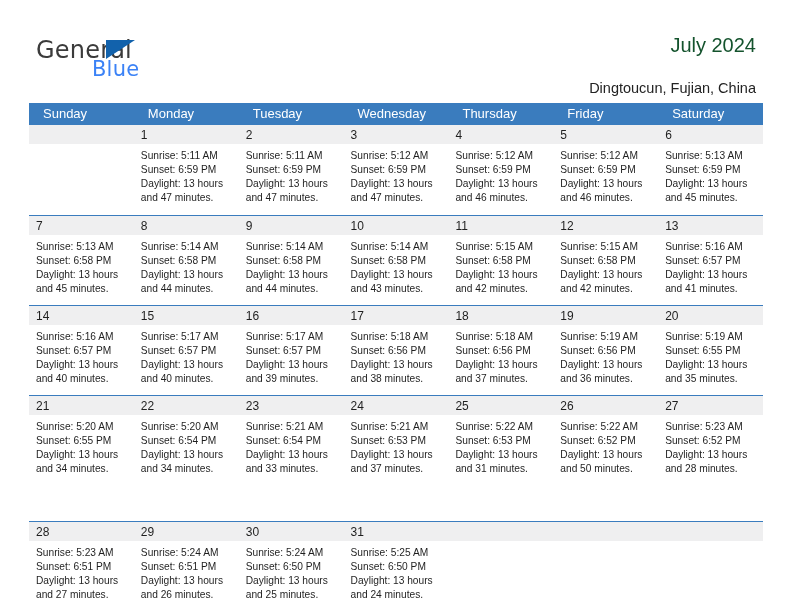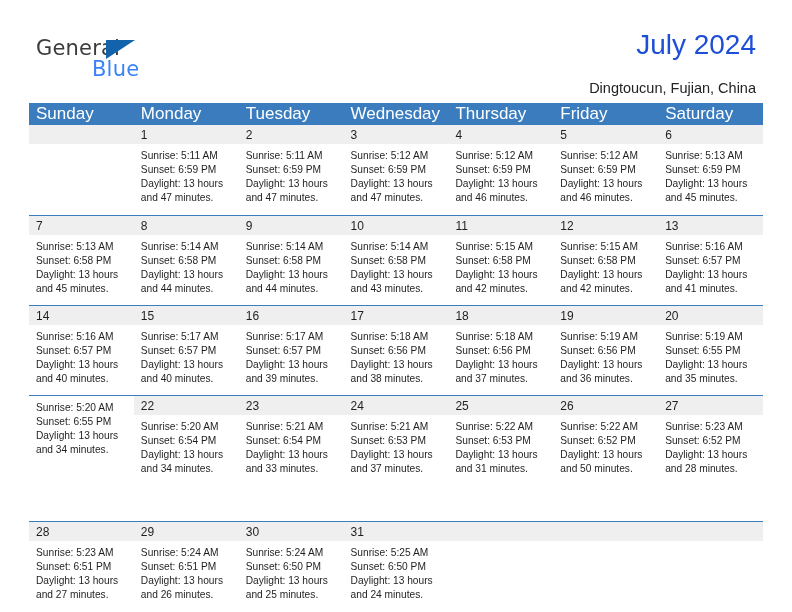--- a/index.html
+++ b/index.html
@@ -33,21 +33,21 @@
     position: absolute;
     left: 36px;
     top: 36px;
     width: 180px;
     height: 48px;
   }
   .logo-general {
     position: absolute;
     left: 0;
     top: 0;
-    font-size: 21px;
+    font-size: 24px;
     letter-spacing: 0.2px;
     color: #3b3b3b;
     font-family: "DejaVu Sans", sans-serif;
     font-weight: 400;
   }
   .logo-triangle {
     position: absolute;
     left: 70px;
     top: 4px;
     width: 0;
@@ -65,23 +65,23 @@
     font-family: "DejaVu Sans", sans-serif;
     font-weight: 400;
   }
   .title-block {
     position: absolute;
     right: 36px;
     top: 28px;
     text-align: right;
   }
   .cal-title {
-    font-size: 28px;
+    font-size: 20px;
     font-weight: 400;
-    color: #1d4ed8;
+    color: #14532d;
     line-height: 34px;
     white-space: nowrap;
   }
   .cal-subtitle {
     margin-top: 17px;
     font-size: 14.5px;
     font-weight: 400;
     color: #232323;
     line-height: 18px;
     white-space: nowrap;
@@ -95,23 +95,23 @@
     width: 734px;
   }
   .weekday-row {
     display: flex;
     background: #3a7cbe;
     height: 22px;
   }
   .weekday {
     flex: 1 1 0;
     color: #ffffff;
-    font-size: 17px;
+    font-size: 13px;
     line-height: 22px;
-    padding-left: 7px;
+    padding-left: 14px;
     box-sizing: border-box;
     white-space: nowrap;
     overflow: hidden;
   }
   .week-row {
     display: flex;
     border-top: 1.4px solid #3a7cbe;
     height: 90px;
     box-sizing: border-box;
   }
@@ -365,20 +365,21 @@
             <div class="day-body">
               <div class="day-line">Sunrise: 5:19 AM</div>
               <div class="day-line">Sunset: 6:55 PM</div>
               <div class="day-line">Daylight: 13 hours</div>
               <div class="day-line">and 35 minutes.</div>
             </div>
           </div>
         </div>
         <div class="week-row">
           <div class="day-cell">
+            <div class="day-num-band"><span class="day-num">21</span></div>
             <div class="day-body">
               <div class="day-line">Sunrise: 5:20 AM</div>
               <div class="day-line">Sunset: 6:55 PM</div>
               <div class="day-line">Daylight: 13 hours</div>
               <div class="day-line">and 34 minutes.</div>
             </div>
           </div>
           <div class="day-cell">
             <div class="day-num-band"><span class="day-num">22</span></div>
             <div class="day-body">

